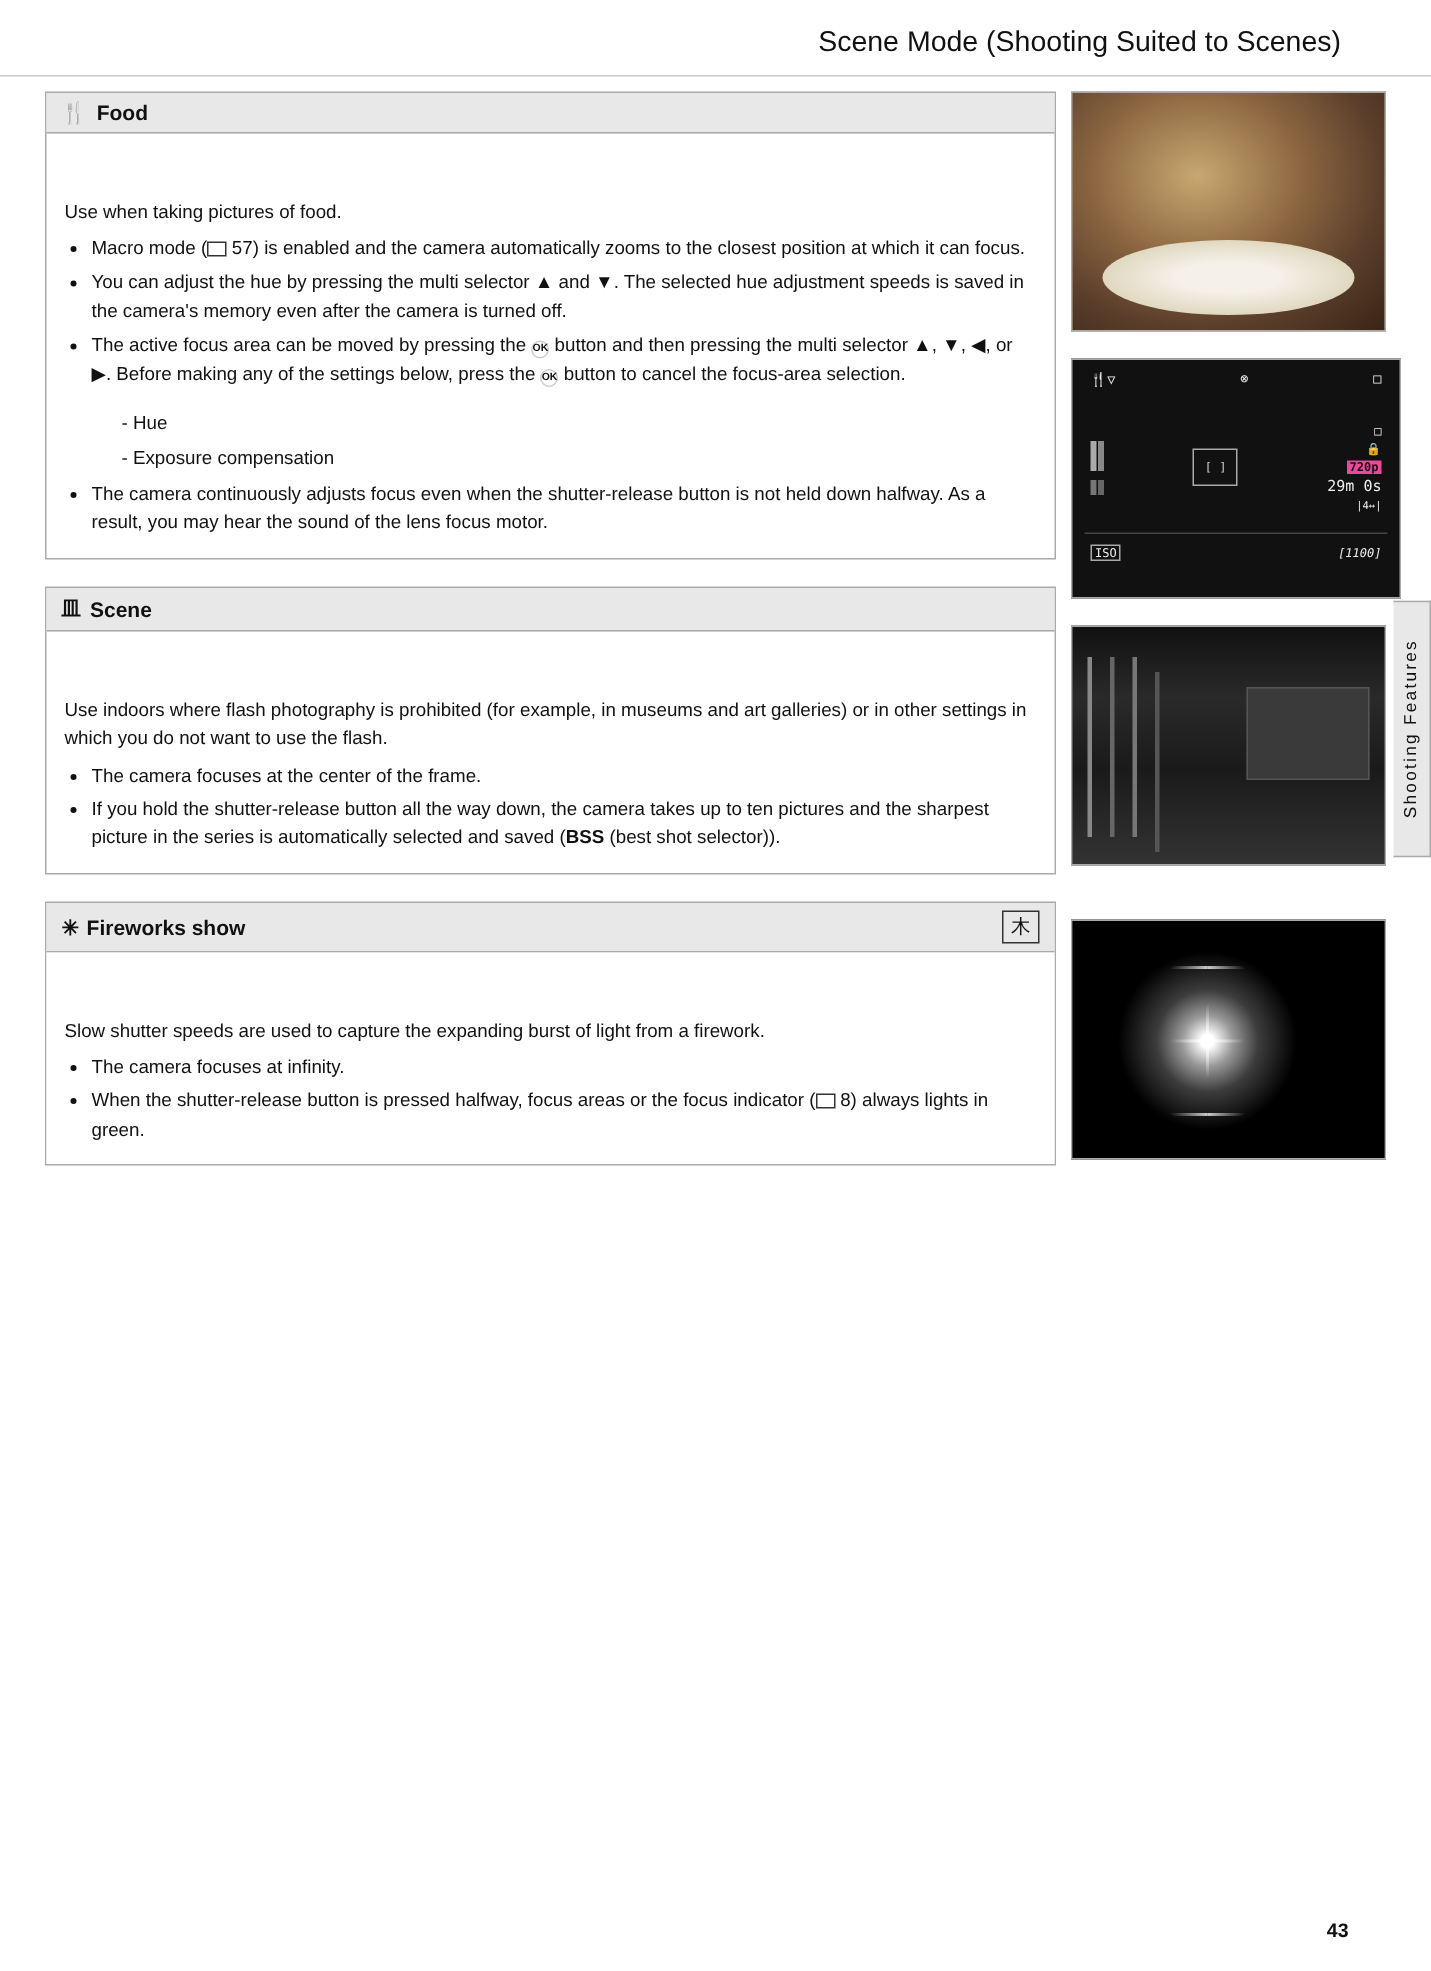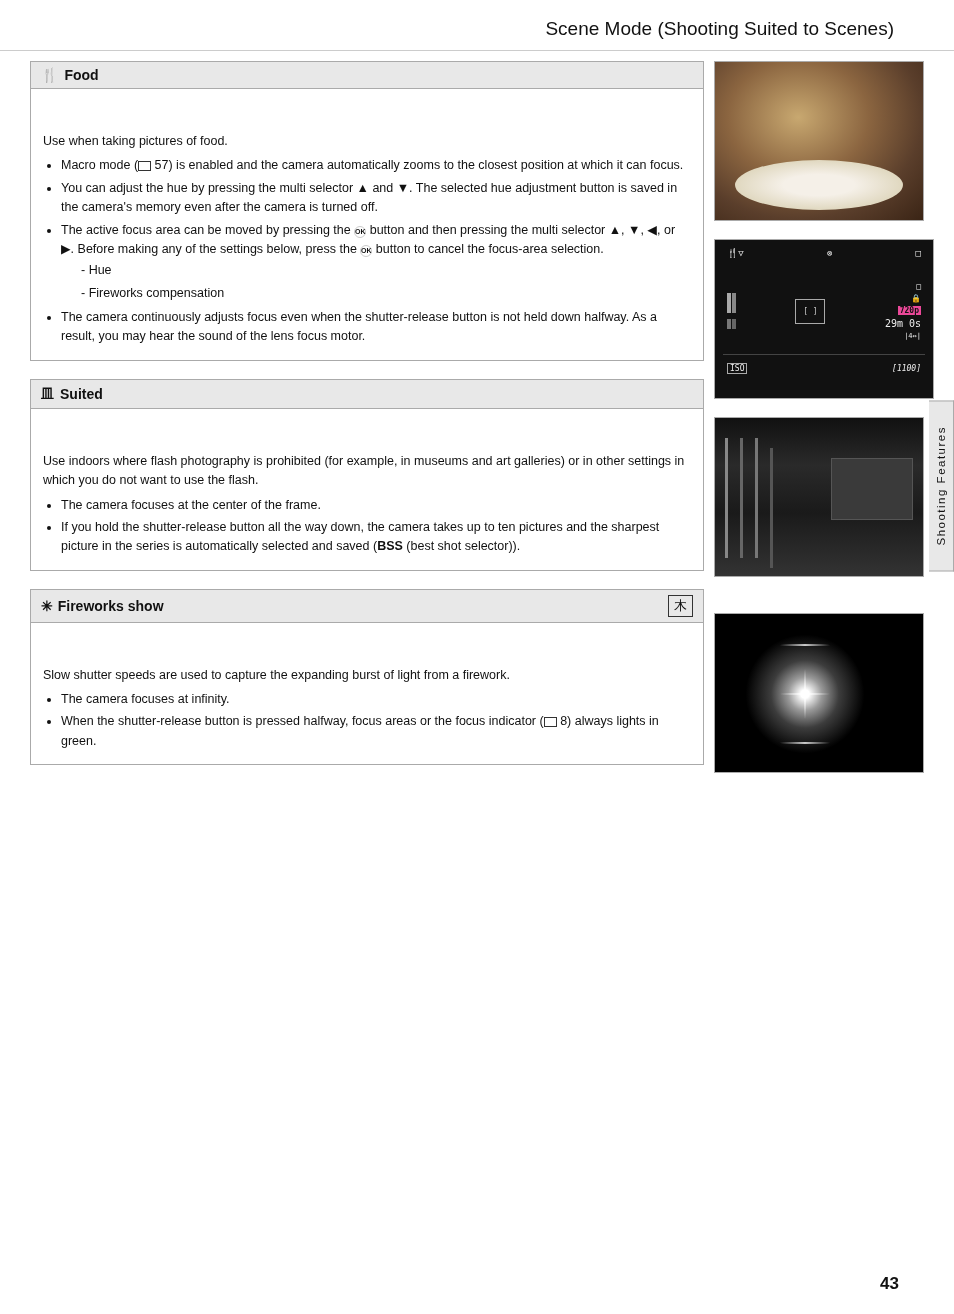--- a/index.html
+++ b/index.html
@@ -71,21 +71,21 @@
       margin-bottom: 5px;
     }
 
     .section-body ul li {
       margin-bottom: 3px;
     }
 
     .section-body .sub-list {
       list-style: none;
       margin-left: 20px;
-      margin-top: 2px;
+      margin-top: 14px;
     }
 
     .section-body .sub-list li::before {
       content: "- ";
     }
 
     .image-box {
       border: 1px solid #aaa;
       margin-bottom: 18px;
       width: 210px;
@@ -222,21 +222,21 @@
       border: 1.5px solid #ccc;
       border-radius: 50%;
       font-size: 7px;
       font-weight: bold;
     }
 
     .page-number {
       position: absolute;
       bottom: 20px;
       right: 55px;
-      font-size: 17px;
+      font-size: 13px;
       font-weight: bold;
     }
 
     .section-header-row {
       display: flex;
       align-items: center;
       background: #e8e8e8;
       border-bottom: 1px solid #aaa;
       padding: 5px 10px;
     }
@@ -276,36 +276,36 @@
 
     <div class="section-box">
       <div class="section-header">
         <span>🍴</span>
         <span>Food</span>
       </div>
       <div class="section-body">
         <p>Use when taking pictures of food.</p>
         <ul>
           <li>Macro mode (<span style="display:inline-block;width:13px;height:10px;border:1.5px solid #333;font-size:8px;text-align:center;vertical-align:middle;"></span> 57) is enabled and the camera automatically zooms to the closest position at which it can focus.</li>
-          <li>You can adjust the hue by pressing the multi selector ▲ and ▼. The selected hue adjustment button is saved in the camera's memory even after the camera is turned off.</li>
+          <li>You can adjust the hue by pressing the multi selector ▲ and ▼. The selected hue adjustment speeds is saved in the camera's memory even after the camera is turned off.</li>
           <li>The active focus area can be moved by pressing the <span class="ok-circle">OK</span> button and then pressing the multi selector ▲, ▼, ◀, or ▶. Before making any of the settings below, press the <span class="ok-circle">OK</span> button to cancel the focus-area selection.
             <ul class="sub-list">
               <li>Hue</li>
-              <li>Fireworks compensation</li>
+              <li>Exposure compensation</li>
             </ul>
           </li>
           <li>The camera continuously adjusts focus even when the shutter-release button is not held down halfway. As a result, you may hear the sound of the lens focus motor.</li>
         </ul>
       </div>
     </div>
 
     <div class="section-box">
       <div class="section-header">
         <span style="font-size:13px;">皿</span>
-        <span>Suited</span>
+        <span>Scene</span>
       </div>
       <div class="section-body">
         <p>Use indoors where flash photography is prohibited (for example, in museums and art galleries) or in other settings in which you do not want to use the flash.</p>
         <ul>
           <li>The camera focuses at the center of the frame.</li>
           <li>If you hold the shutter-release button all the way down, the camera takes up to ten pictures and the sharpest picture in the series is automatically selected and saved (<span class="bold">BSS</span> (best shot selector)).</li>
         </ul>
       </div>
     </div>
 

